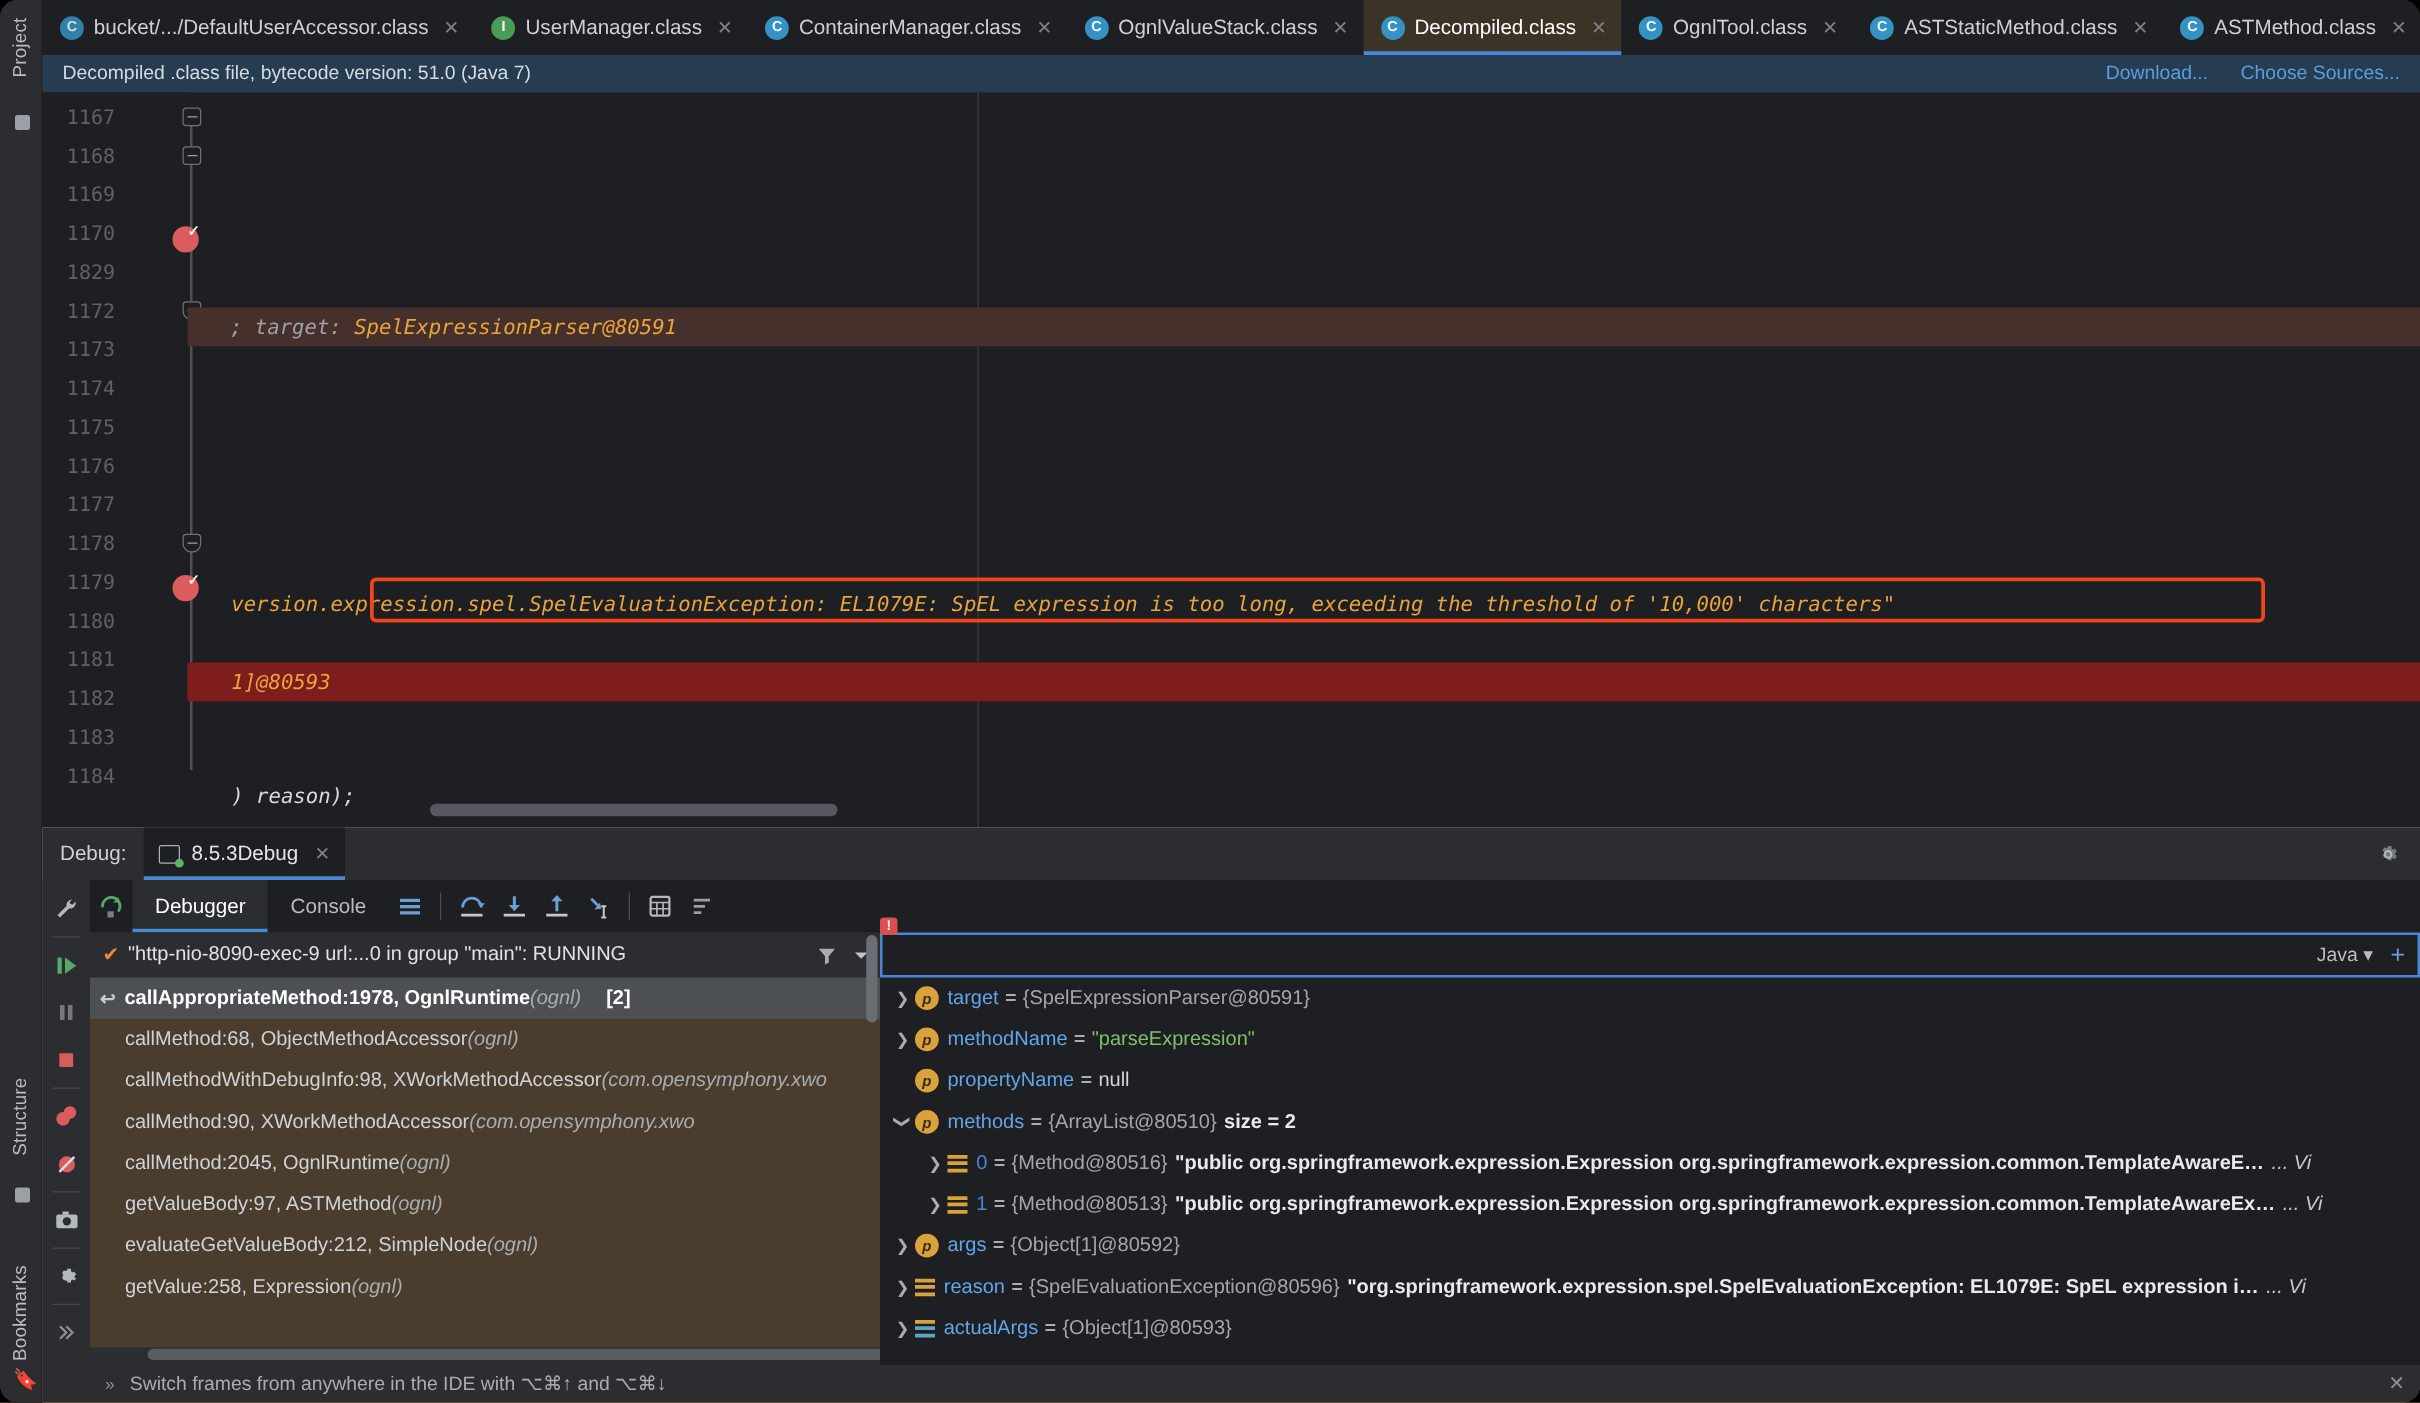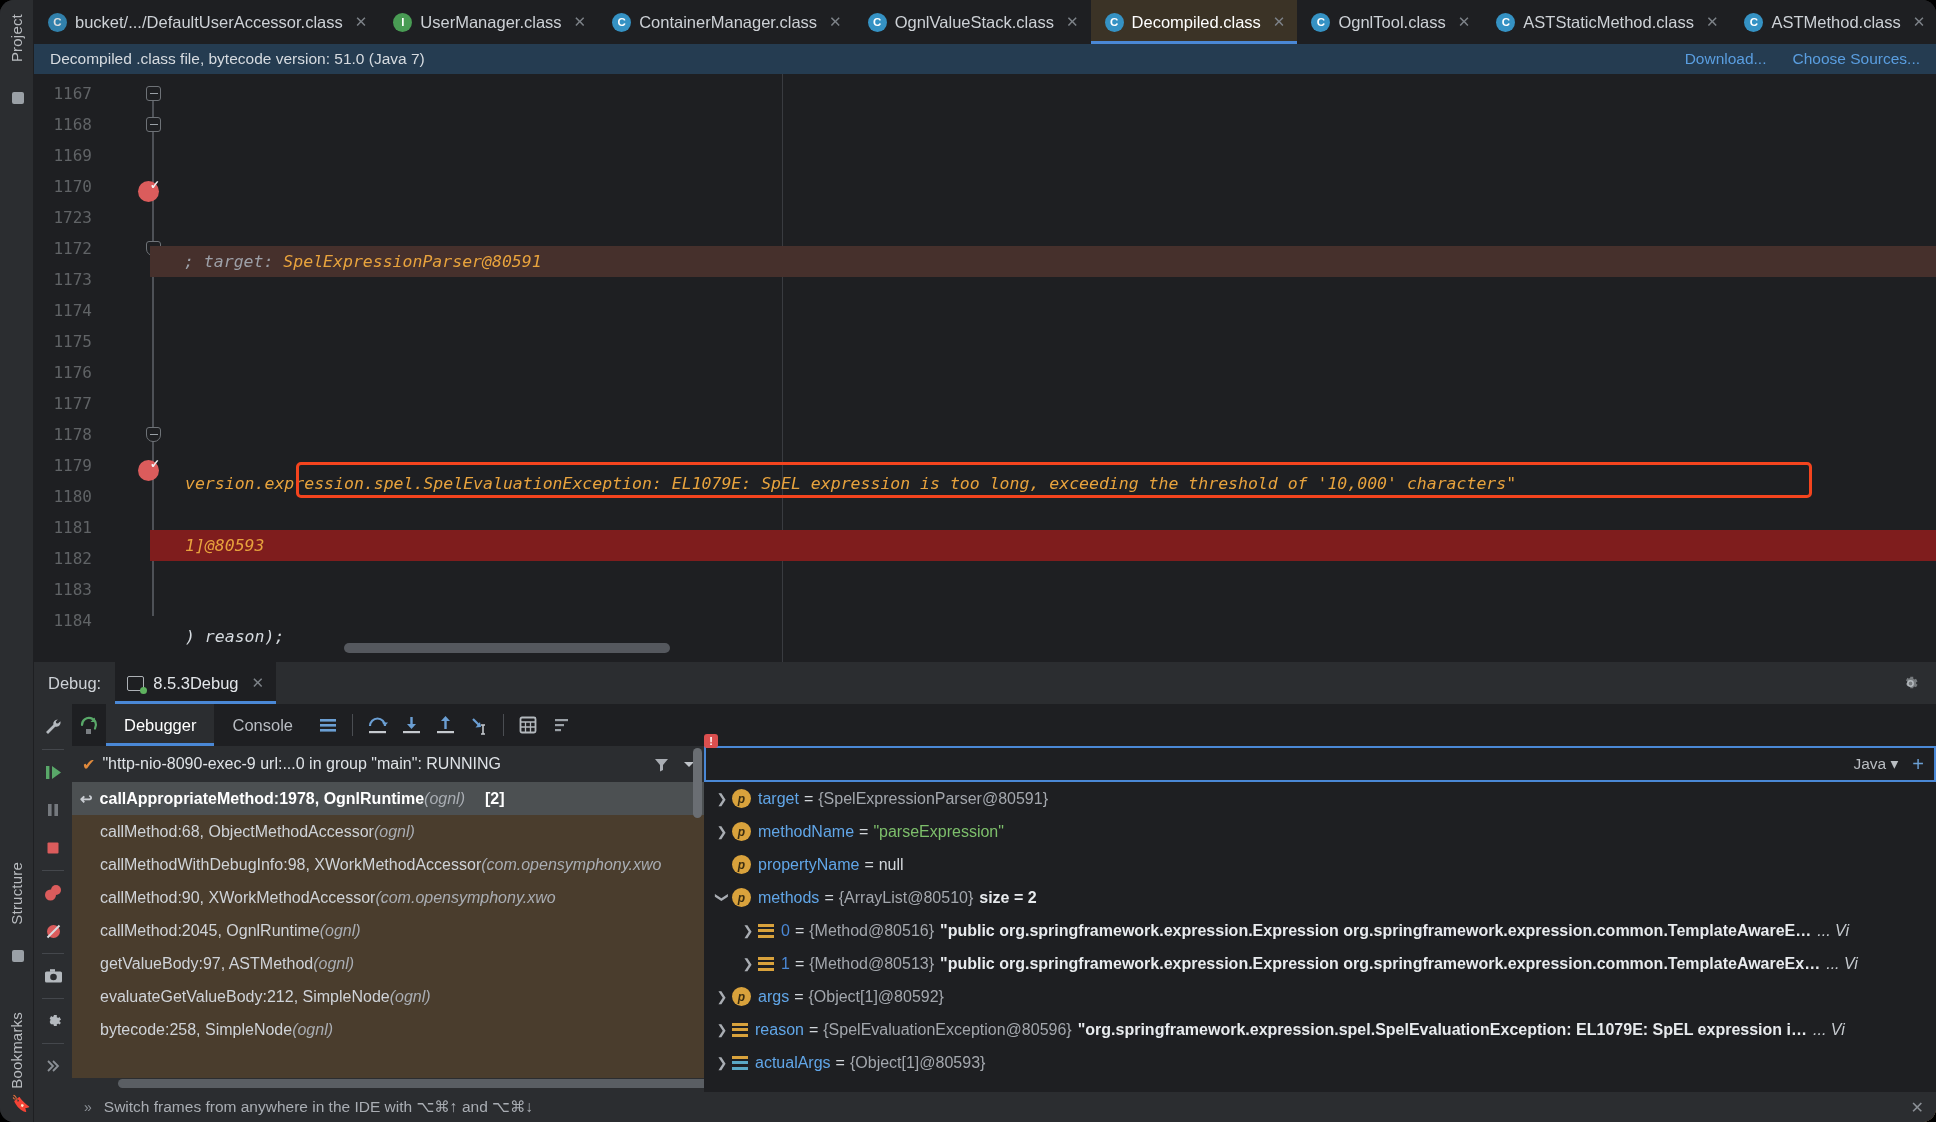--- a/index.html
+++ b/index.html
@@ -416,21 +416,21 @@
       <span>Choose Sources...</span>
     </span>
   </div>
 
   <div class="editor">
     <div class="gutter" id="gutter">
         <div class="ln" style="top: 10px;">1167</div>
         <div class="ln" style="top: 41px;">1168</div>
         <div class="ln" style="top: 72px;">1169</div>
         <div class="ln" style="top: 103px;">1170</div>
-        <div class="ln" style="top: 134px;">1723</div>
+        <div class="ln" style="top: 134px;">1829</div>
         <div class="ln" style="top: 165px;">1172</div>
         <div class="ln" style="top: 196px;">1173</div>
         <div class="ln" style="top: 227px;">1174</div>
         <div class="ln" style="top: 258px;">1175</div>
         <div class="ln" style="top: 289px;">1176</div>
         <div class="ln" style="top: 320px;">1177</div>
         <div class="ln" style="top: 351px;">1178</div>
         <div class="ln" style="top: 382px;">1179</div>
         <div class="ln" style="top: 413px;">1180</div>
         <div class="ln" style="top: 444px;">1181</div>
@@ -655,21 +655,21 @@
             </div>
             <div class="frame">
               <span>getValueBody:97, ASTMethod </span>
               <span class="pkg">(ognl)</span>
             </div>
             <div class="frame">
               <span>evaluateGetValueBody:212, SimpleNode </span>
               <span class="pkg">(ognl)</span>
             </div>
             <div class="frame">
-              <span>bytecode:258, SimpleNode </span>
+              <span>getValue:258, Expression </span>
               <span class="pkg">(ognl)</span>
             </div>
           </div>
         <div class="frames-scroll"></div>
         <div class="frames-hscroll"></div>
       </div>
 
       <div class="vars-pane">
         <div class="eval-row">
           <span class="eval-marker">!</span>

